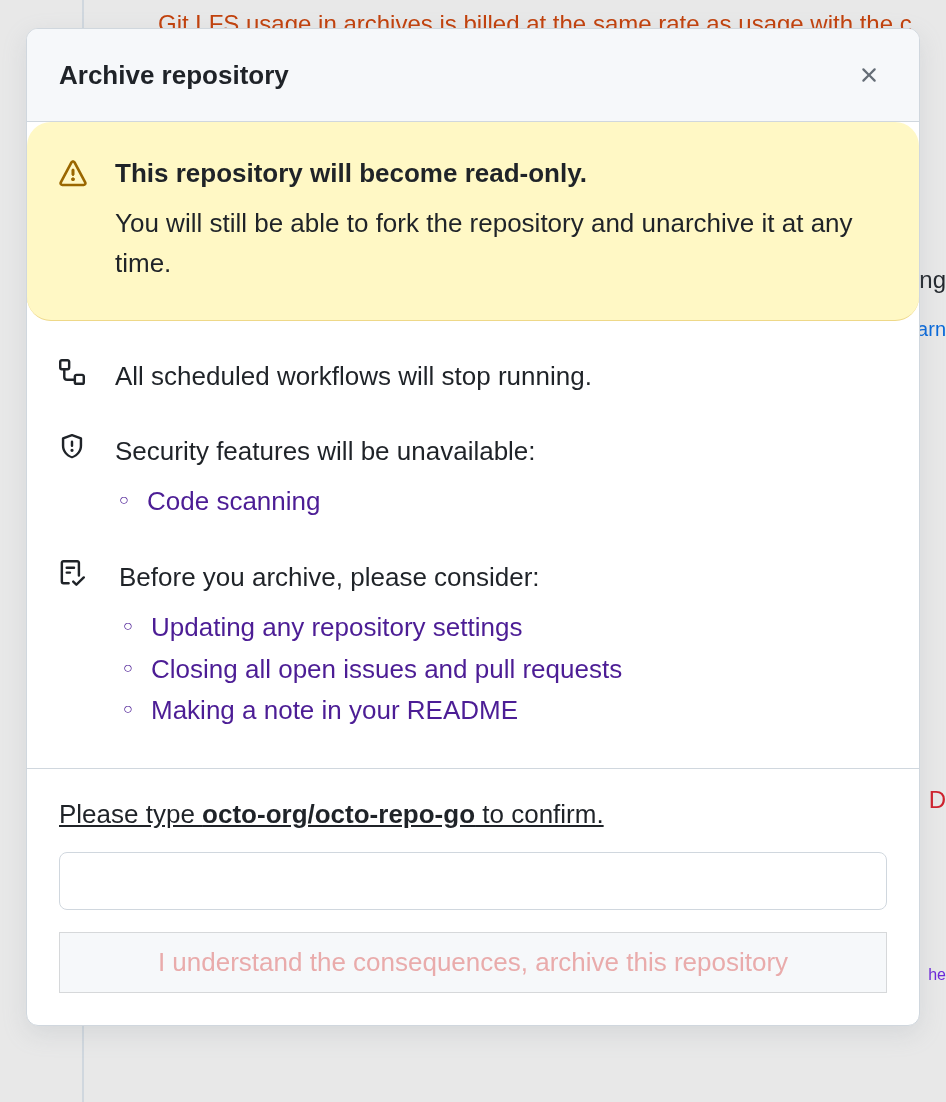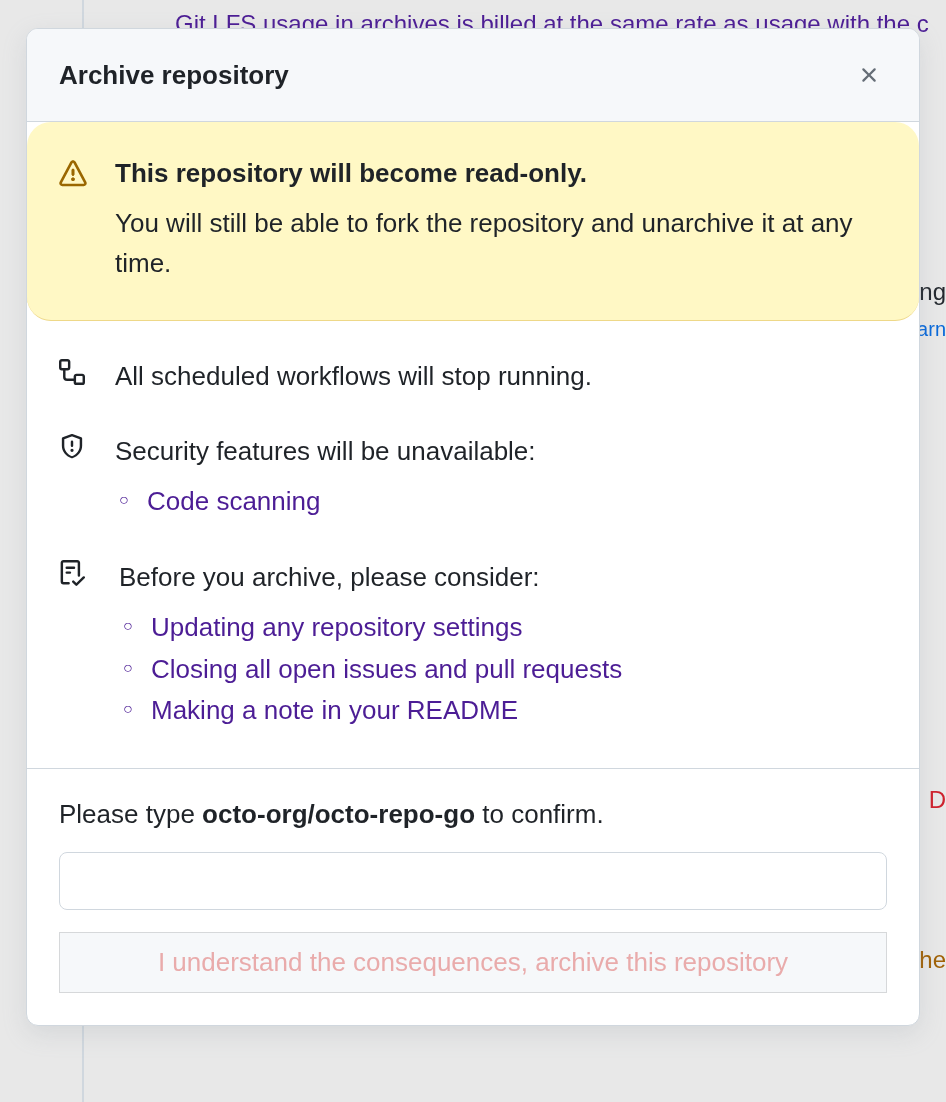--- a/index.html
+++ b/index.html
@@ -7,51 +7,51 @@
       font-family: -apple-system, BlinkMacSystemFont, "Segoe UI", Helvetica, Arial, sans-serif;
       background: #e8e8e8;
       width: 946px;
       height: 1102px;
       position: relative;
       overflow: hidden;
     }
     .bg-text {
       position: absolute;
       top: 10px;
-      left: 175px;
+      left: 158px;
       font-size: 24px;
-      color: #4c1d95;
+      color: #c2410c;
     }
     .bg-link-fragment {
       position: absolute;
       right: 0;
       top: 318px;
       color: #0969da;
       font-size: 20px;
     }
     .bg-text-2 {
       position: absolute;
       right: 0;
-      top: 278px;
+      top: 266px;
       color: #24292f;
       font-size: 24px;
     }
     .bg-text-3 {
       position: absolute;
       right: 0;
       top: 786px;
       color: #cf222e;
       font-size: 24px;
     }
     .bg-text-4 {
       position: absolute;
       right: 0;
-      top: 946px;
-      color: #a16207;
-      font-size: 24px;
+      top: 966px;
+      color: #6d28d9;
+      font-size: 16px;
     }
     .bg-border {
       position: absolute;
       left: 82px;
       top: 0;
       bottom: 0;
       width: 2px;
       background: #d0d7de;
     }
     .modal-overlay {
@@ -162,20 +162,21 @@
       font-size: 16px;
       top: 6px;
     }
     .confirm-section {
       padding: 30px 32px 32px 32px;
     }
     .confirm-prompt {
       font-size: 26px;
       color: #1f2328;
       margin-bottom: 22px;
+      text-decoration: underline;
     }
     .confirm-prompt strong {
       font-weight: 600;
     }
     .confirm-input {
       width: 100%;
       padding: 14px 16px;
       font-size: 24px;
       border: 1px solid #d0d7de;
       border-radius: 8px;

